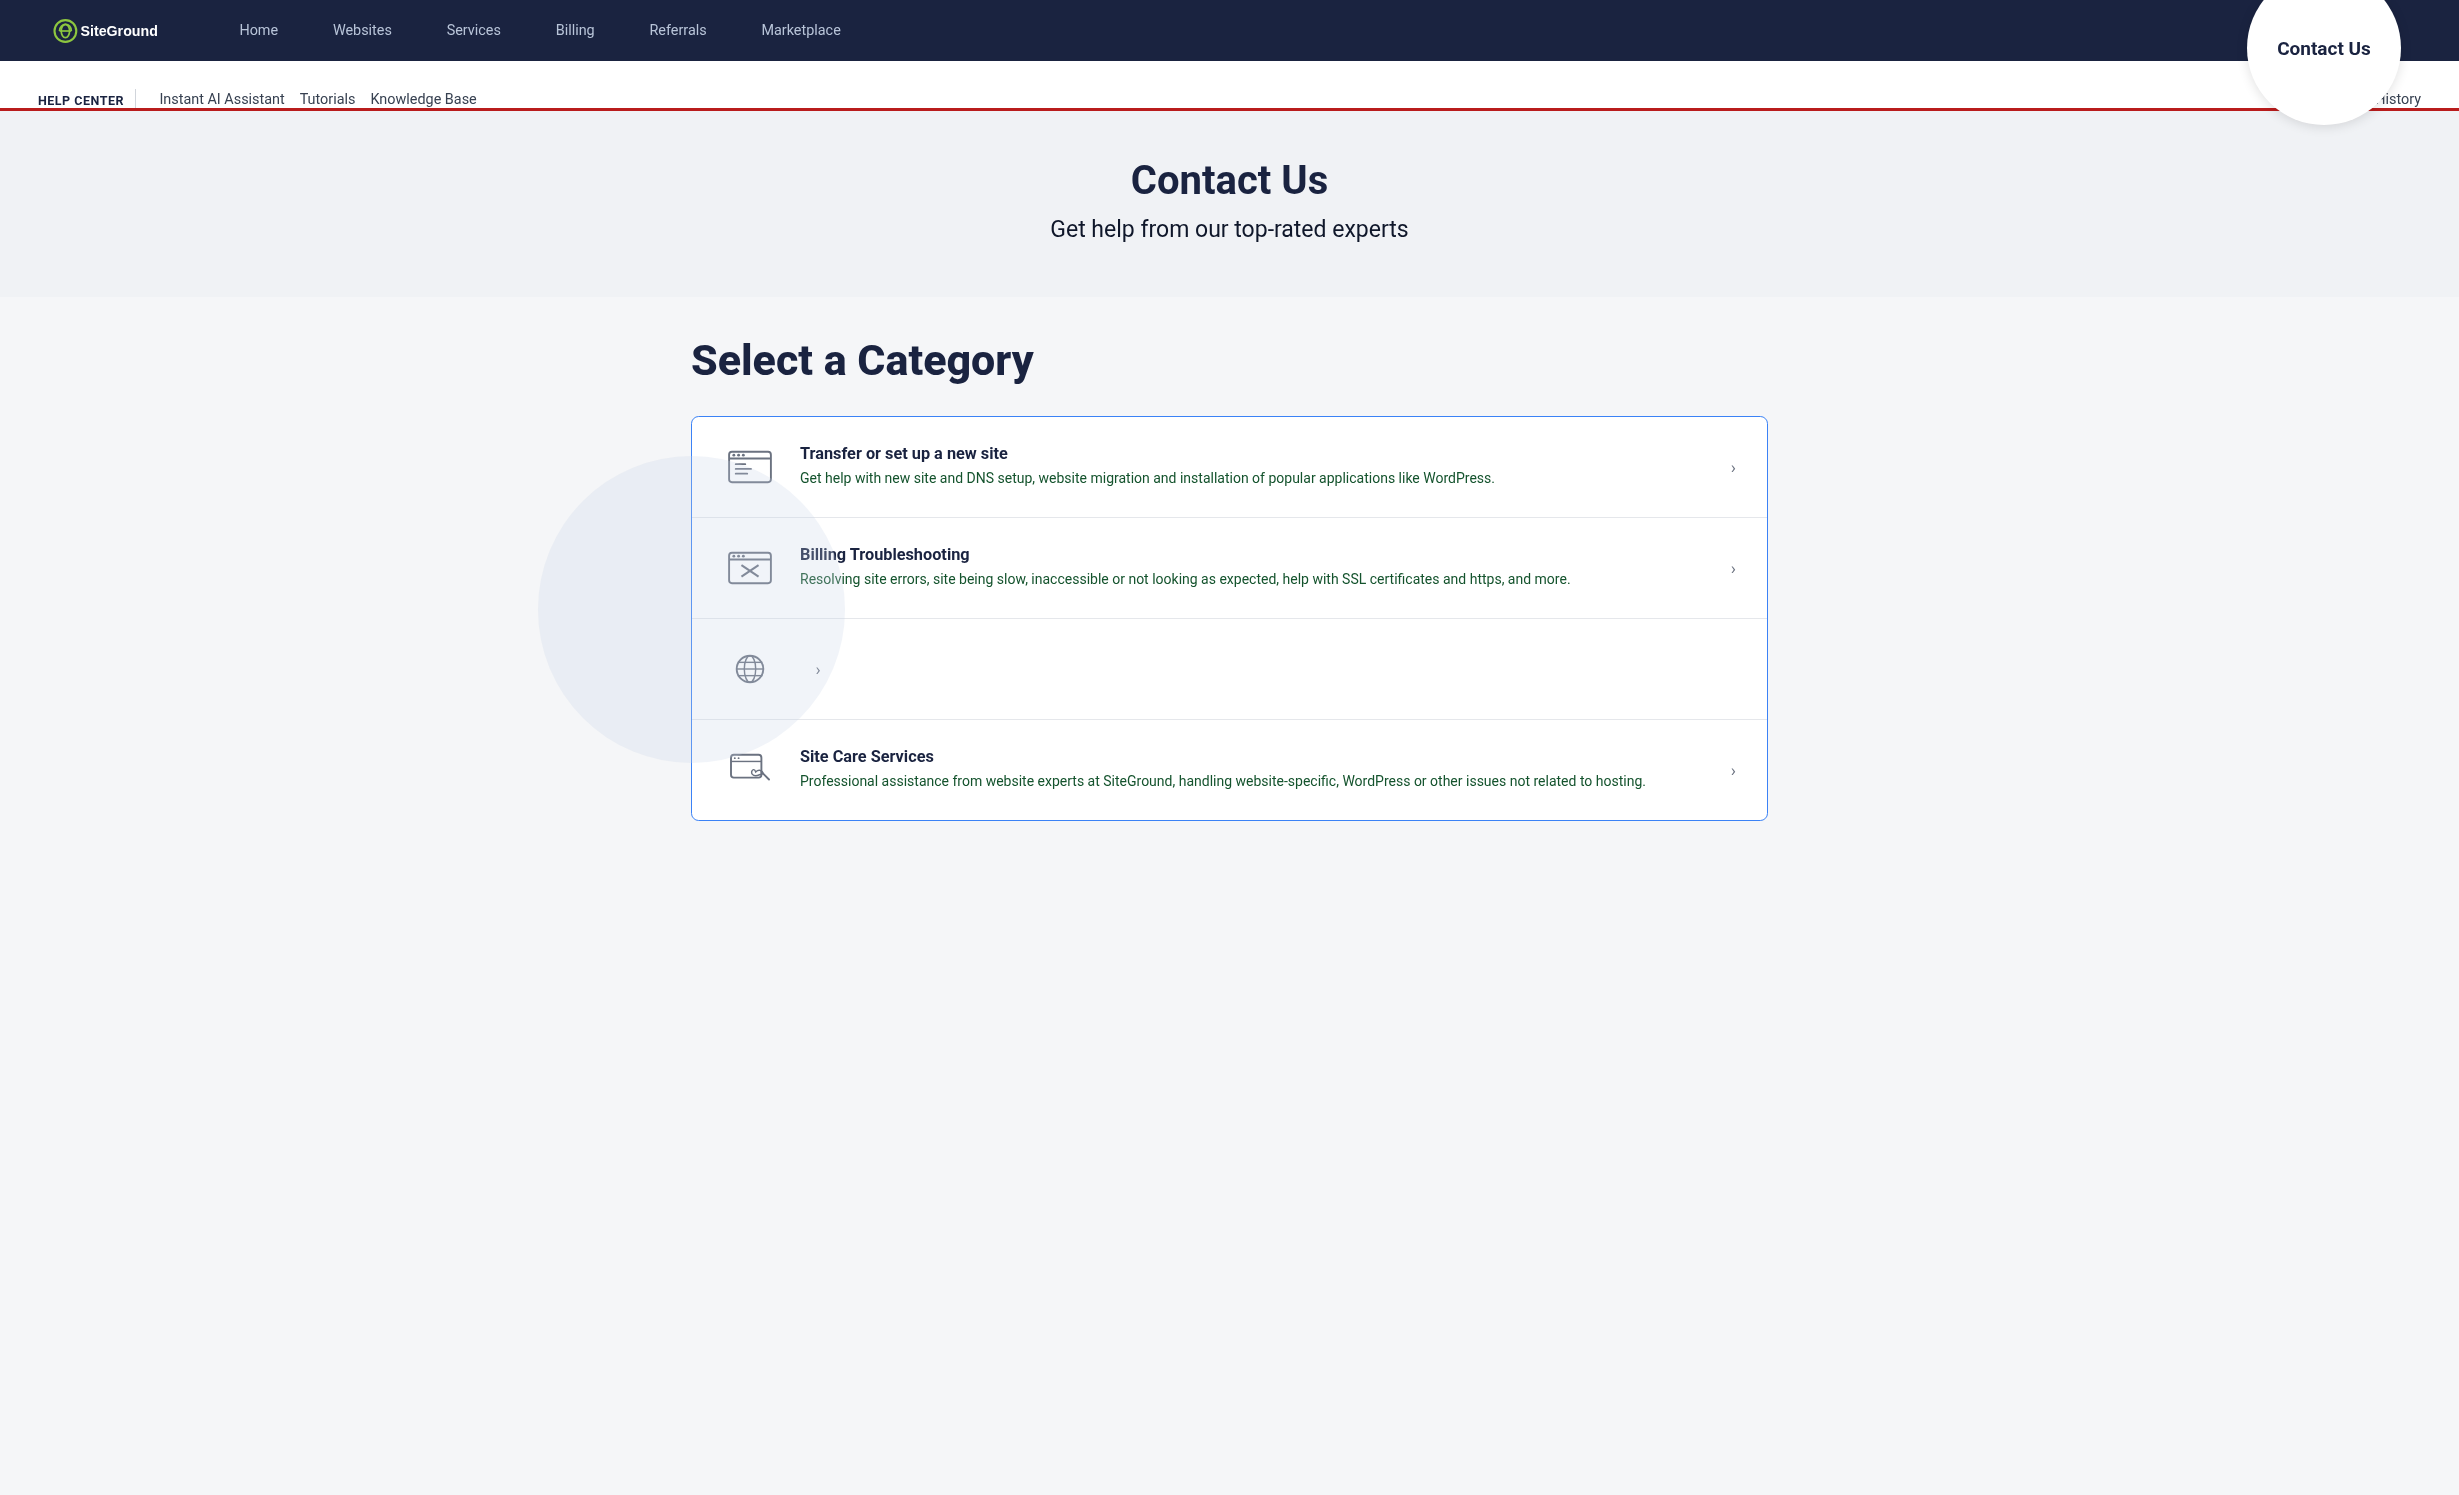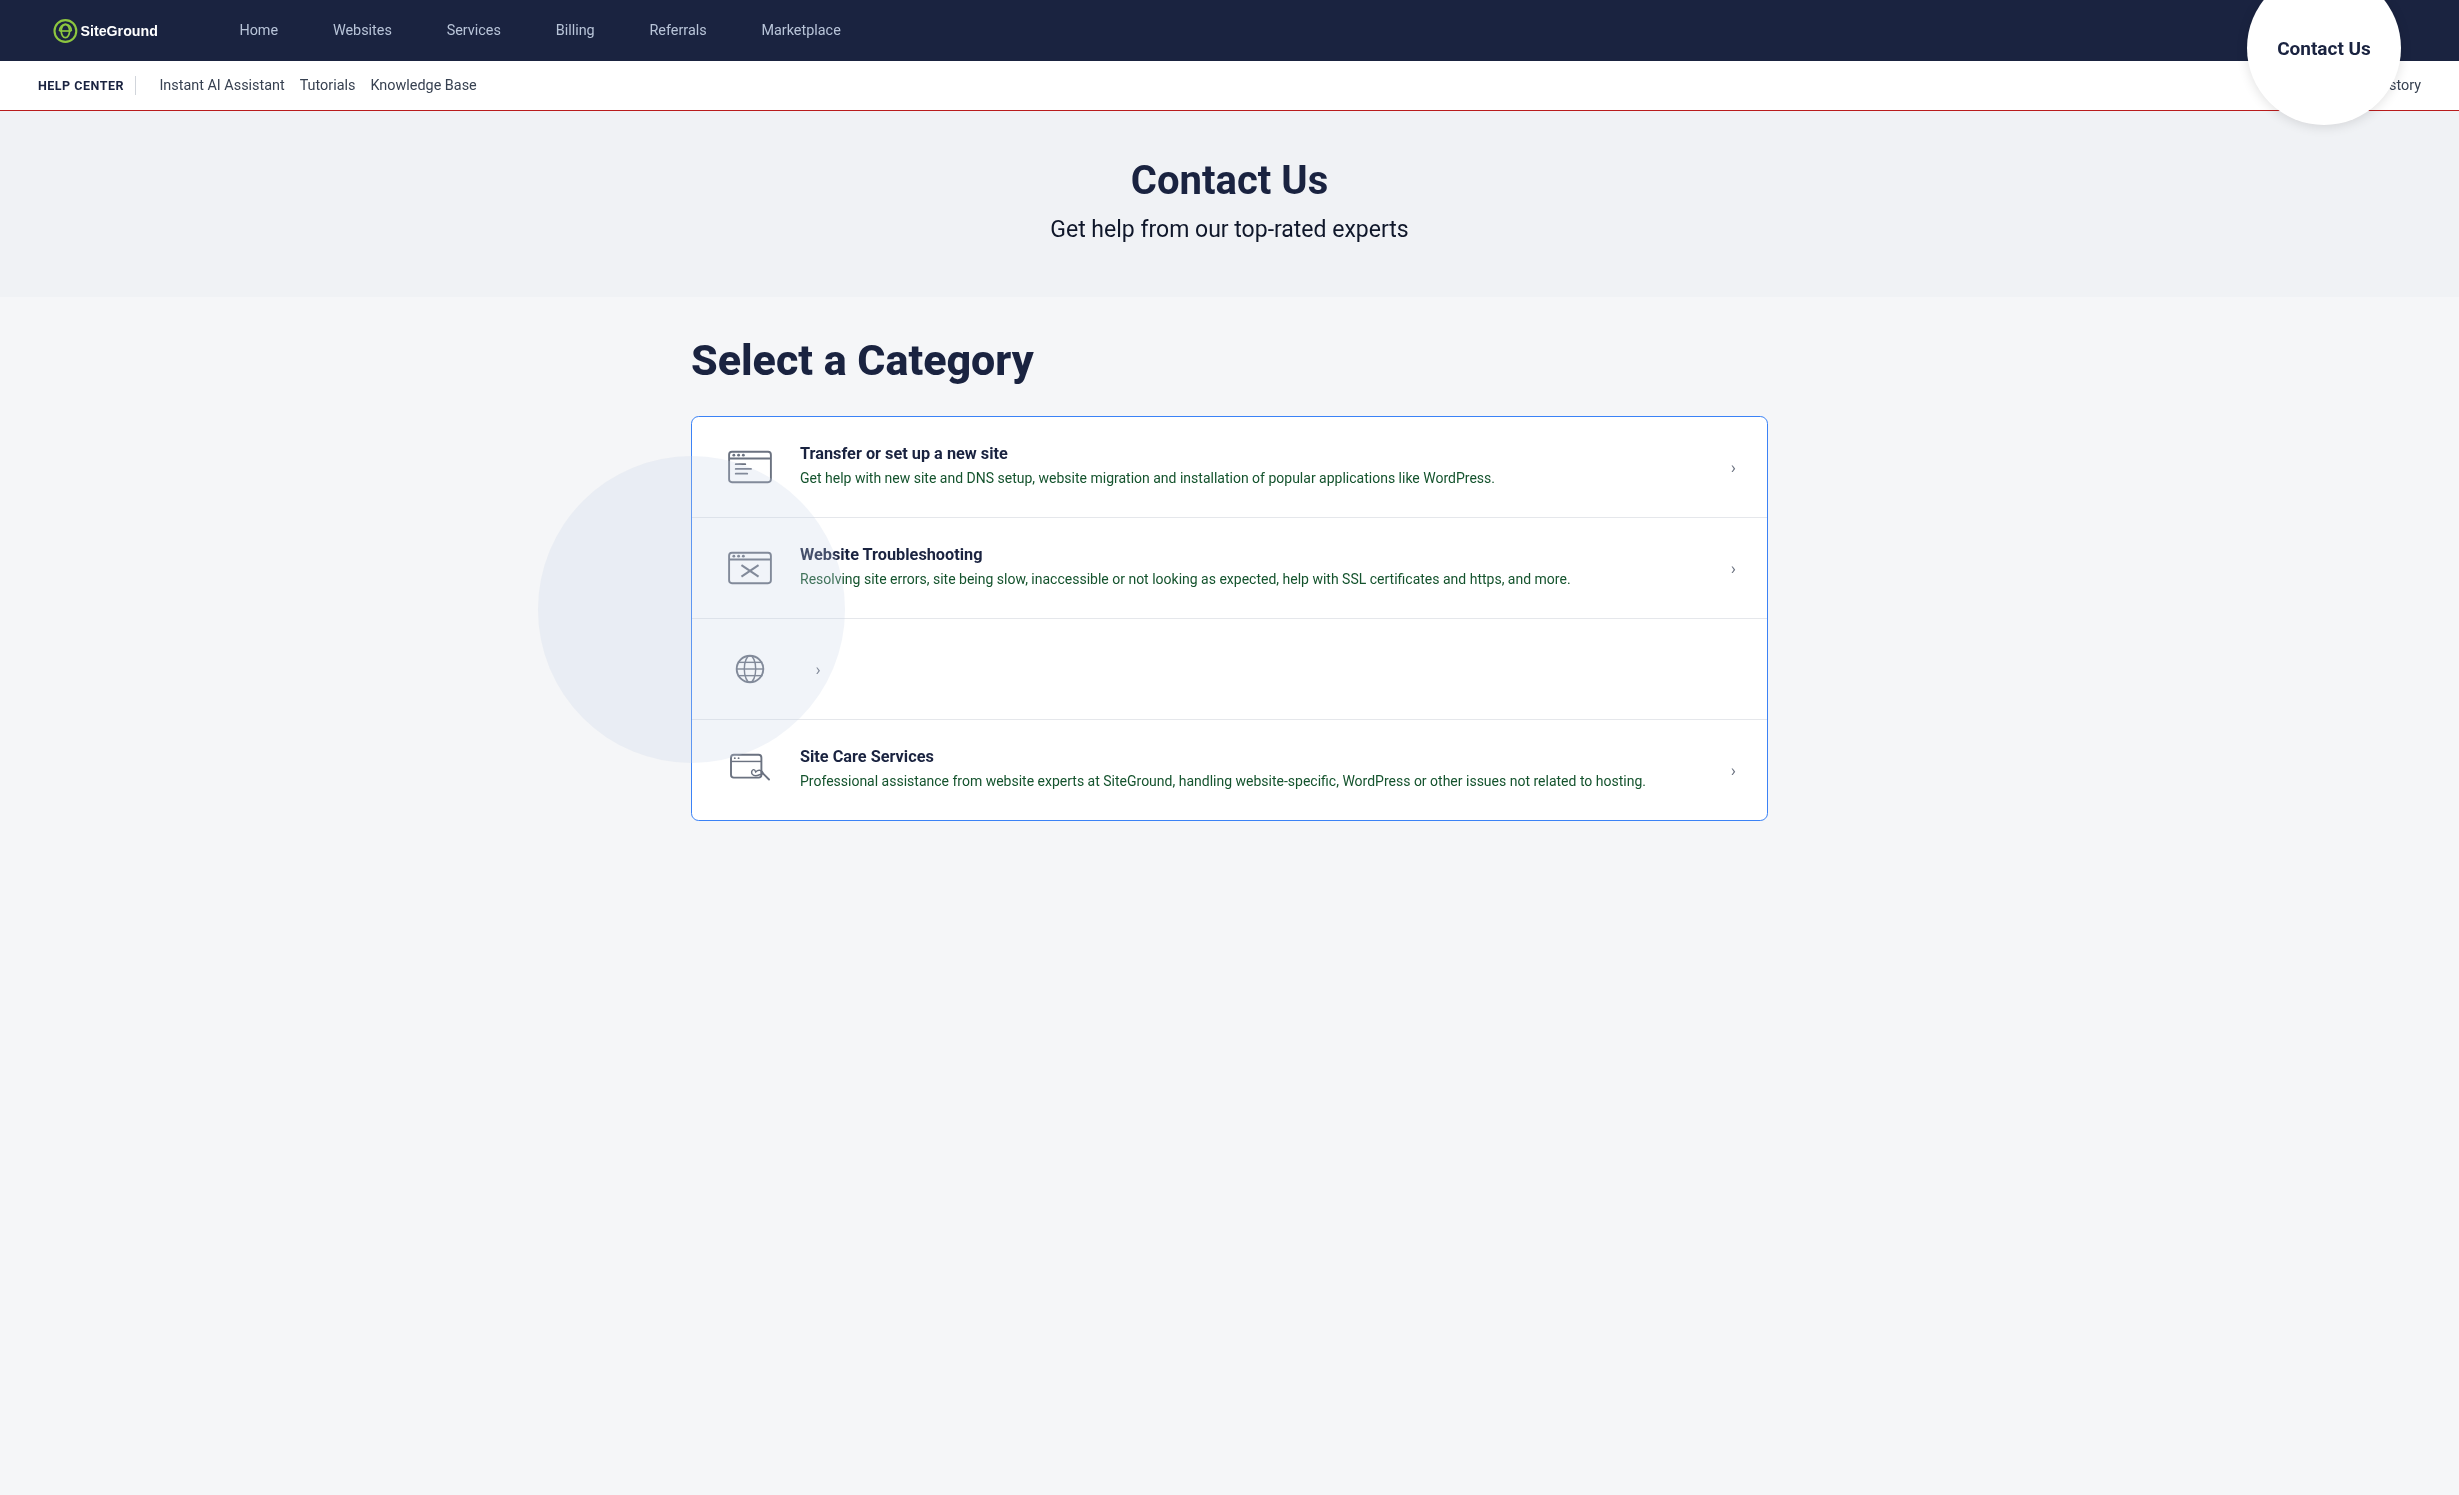--- a/index.html
+++ b/index.html
@@ -70,24 +70,24 @@
     .contact-circle-text {
       font-size: 19px;
       font-weight: 700;
       color: #1a2340;
       text-align: center;
     }
 
     
     .sub-nav {
       background: white;
-      border-bottom: 1px solid #b91c1c;
+      border-bottom: 3px solid #b91c1c;
       padding: 0 38px;
       display: flex;
-      align-items: center;
+      align-items: flex-end;
       height: 50px;
       gap: 0;
     }
 
     .help-center-label {
       font-size: 12.5px;
       font-weight: 700;
       color: #1a2340;
       letter-spacing: 0.5px;
       text-transform: uppercase;
@@ -308,21 +308,21 @@
           <rect x="2" y="4" width="44" height="32" rx="3" stroke="#6b7280" stroke-width="2" fill="none"></rect>
           <line x1="2" y1="11" x2="46" y2="11" stroke="#6b7280" stroke-width="2"></line>
           <circle cx="7" cy="7.5" r="1.5" fill="#6b7280"></circle>
           <circle cx="12" cy="7.5" r="1.5" fill="#6b7280"></circle>
           <circle cx="17" cy="7.5" r="1.5" fill="#6b7280"></circle>
           <line x1="15" y1="17" x2="33" y2="29" stroke="#6b7280" stroke-width="2.2"></line>
           <line x1="33" y1="17" x2="15" y2="29" stroke="#6b7280" stroke-width="2.2"></line>
         </svg>
       </div>
       <div class="category-text">
-        <div class="category-name">Website Troubleshooting</div>
+        <div class="category-name">Billing Troubleshooting</div>
         <div class="category-desc">Resolving site errors, site being slow, inaccessible or not looking as expected, help with SSL certificates and https, and more.</div>
       </div>
       <span class="category-chevron">›</span>
     </a>
 
     <a class="category-item">
       <div class="category-icon">
         <svg class="icon" viewBox="0 0 48 40" fill="none" xmlns="http://www.w3.org/2000/svg">
           <circle cx="24" cy="20" r="14" stroke="#6b7280" stroke-width="2" fill="none"></circle>
           <ellipse cx="24" cy="20" rx="6" ry="14" stroke="#6b7280" stroke-width="1.5" fill="none"></ellipse>

